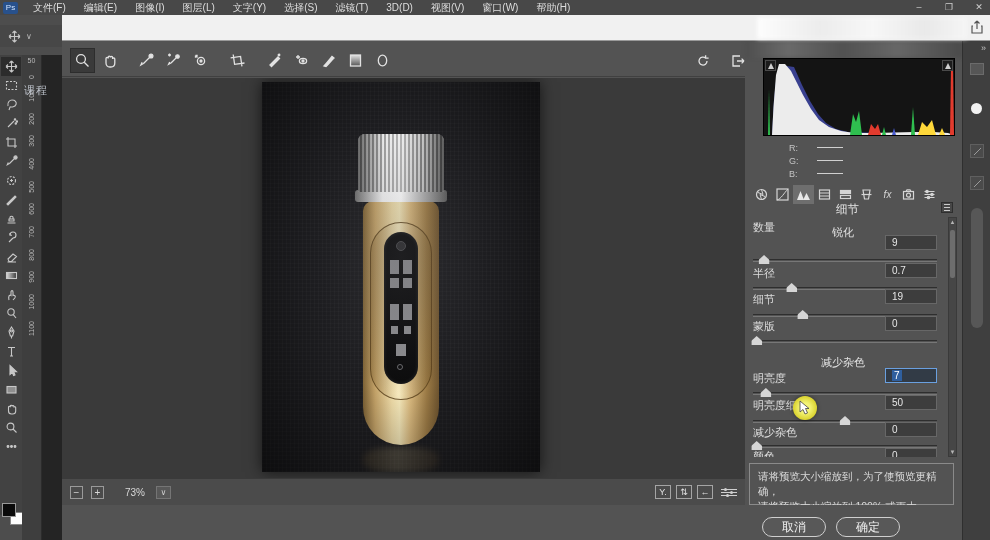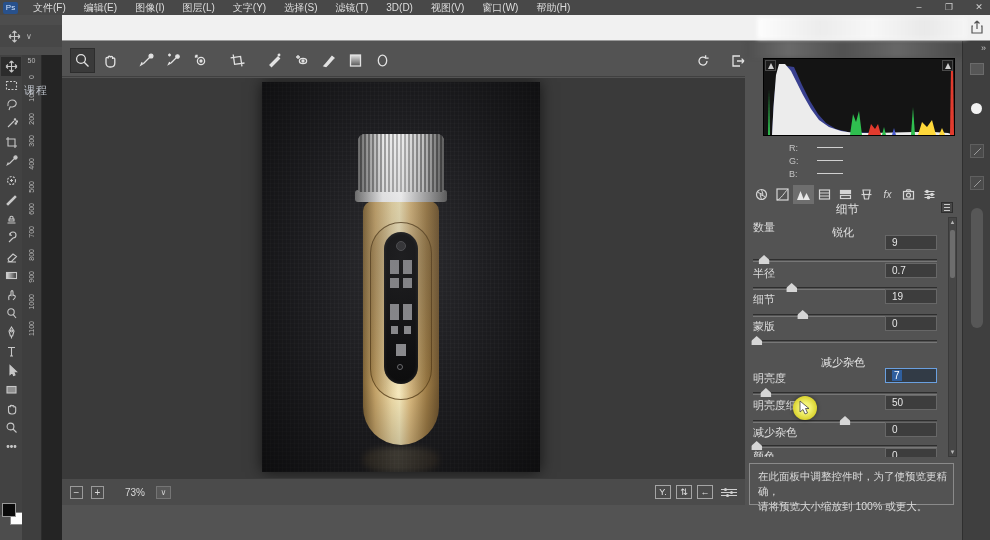--- a/index.html
+++ b/index.html
@@ -621,37 +621,41 @@
       <div class="sl-track" style="top:404px">
           <span class="sl-thumb" style="left: 2%;"></span>
         </div>
 
       <div id="clipped-row">
         <span class="sl-label" style="top:1px">颜色</span>
         <span class="sl-box" style="top:0">0</span>
       </div>
 
       <div id="note-box">
-        <div>在此面板中调整控件时，为了使预览更精确，</div>
+        <div>请将预览大小缩放到，为了使预览更精确，</div>
         <div>请将预览大小缩放到 100% 或更大。</div>
       </div>
 
       <div id="rscroll">
         <span class="scr-arrow" style="top:1px">▲</span>
         <div class="thumbbar"></div>
         <span class="scr-arrow" style="bottom:1px">▼</span>
       </div>
 
       <div id="click-ind">
         <svg width="14" height="16" viewBox="0 0 14 16">
             <path d="M2 1 L2 12 L5 9.5 L7 14 L9.5 13 L7.5 8.5 L11 8.5 Z" fill="#ffffff" stroke="#444" stroke-width="0.8"></path>
           </svg>
       </div>
     </div>
 
+    <div id="dfooter">
+      <span class="dlgbtn" id="btn-cancel">取消</span>
+      <span class="dlgbtn" id="btn-ok">确定</span>
+    </div>
   </div>
 
   <div class="abs" id="dock">
     <div id="dock-collapse">»</div>
     <div class="dock-ico dock-box"></div>
     <div class="dock-ico dock-dot" style="margin-top:28px"></div>
     <div class="dock-ico dock-sq" style="margin-top:30px"></div>
     <div class="dock-ico dock-sq" style="margin-top:18px"></div>
     <div class="dock-ico dock-bar" style="margin-top:18px"></div>
   </div>

